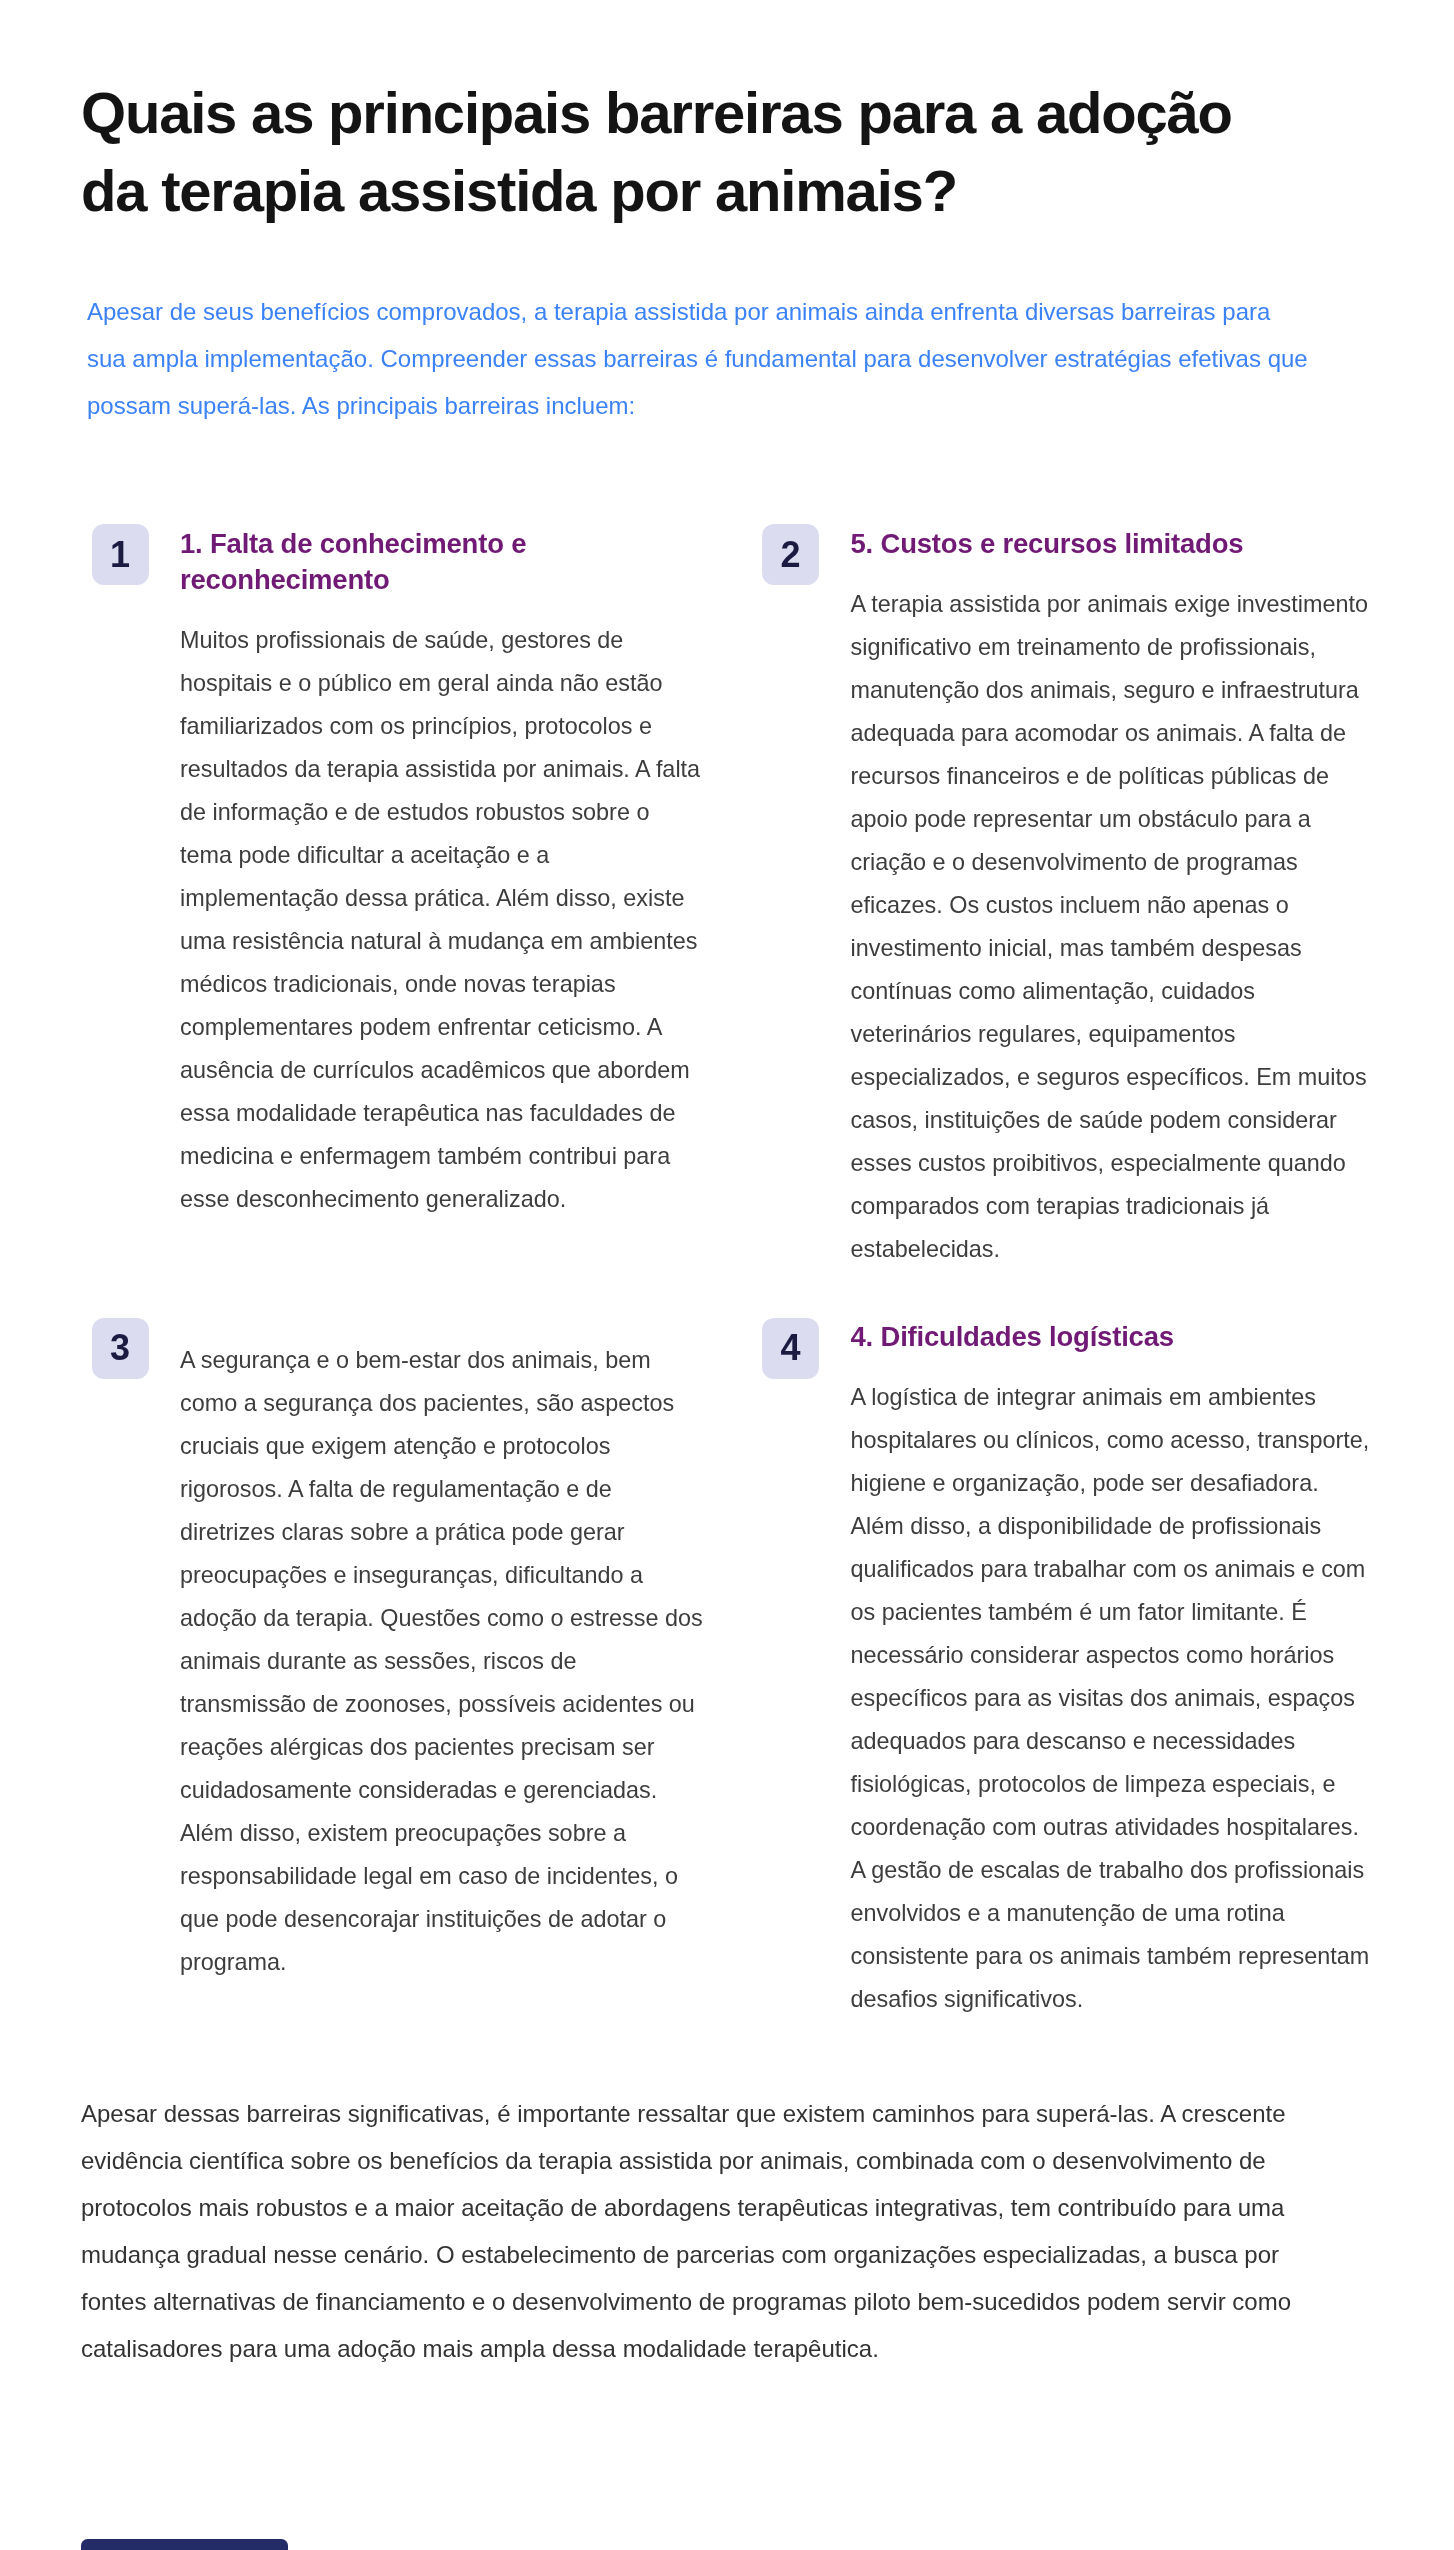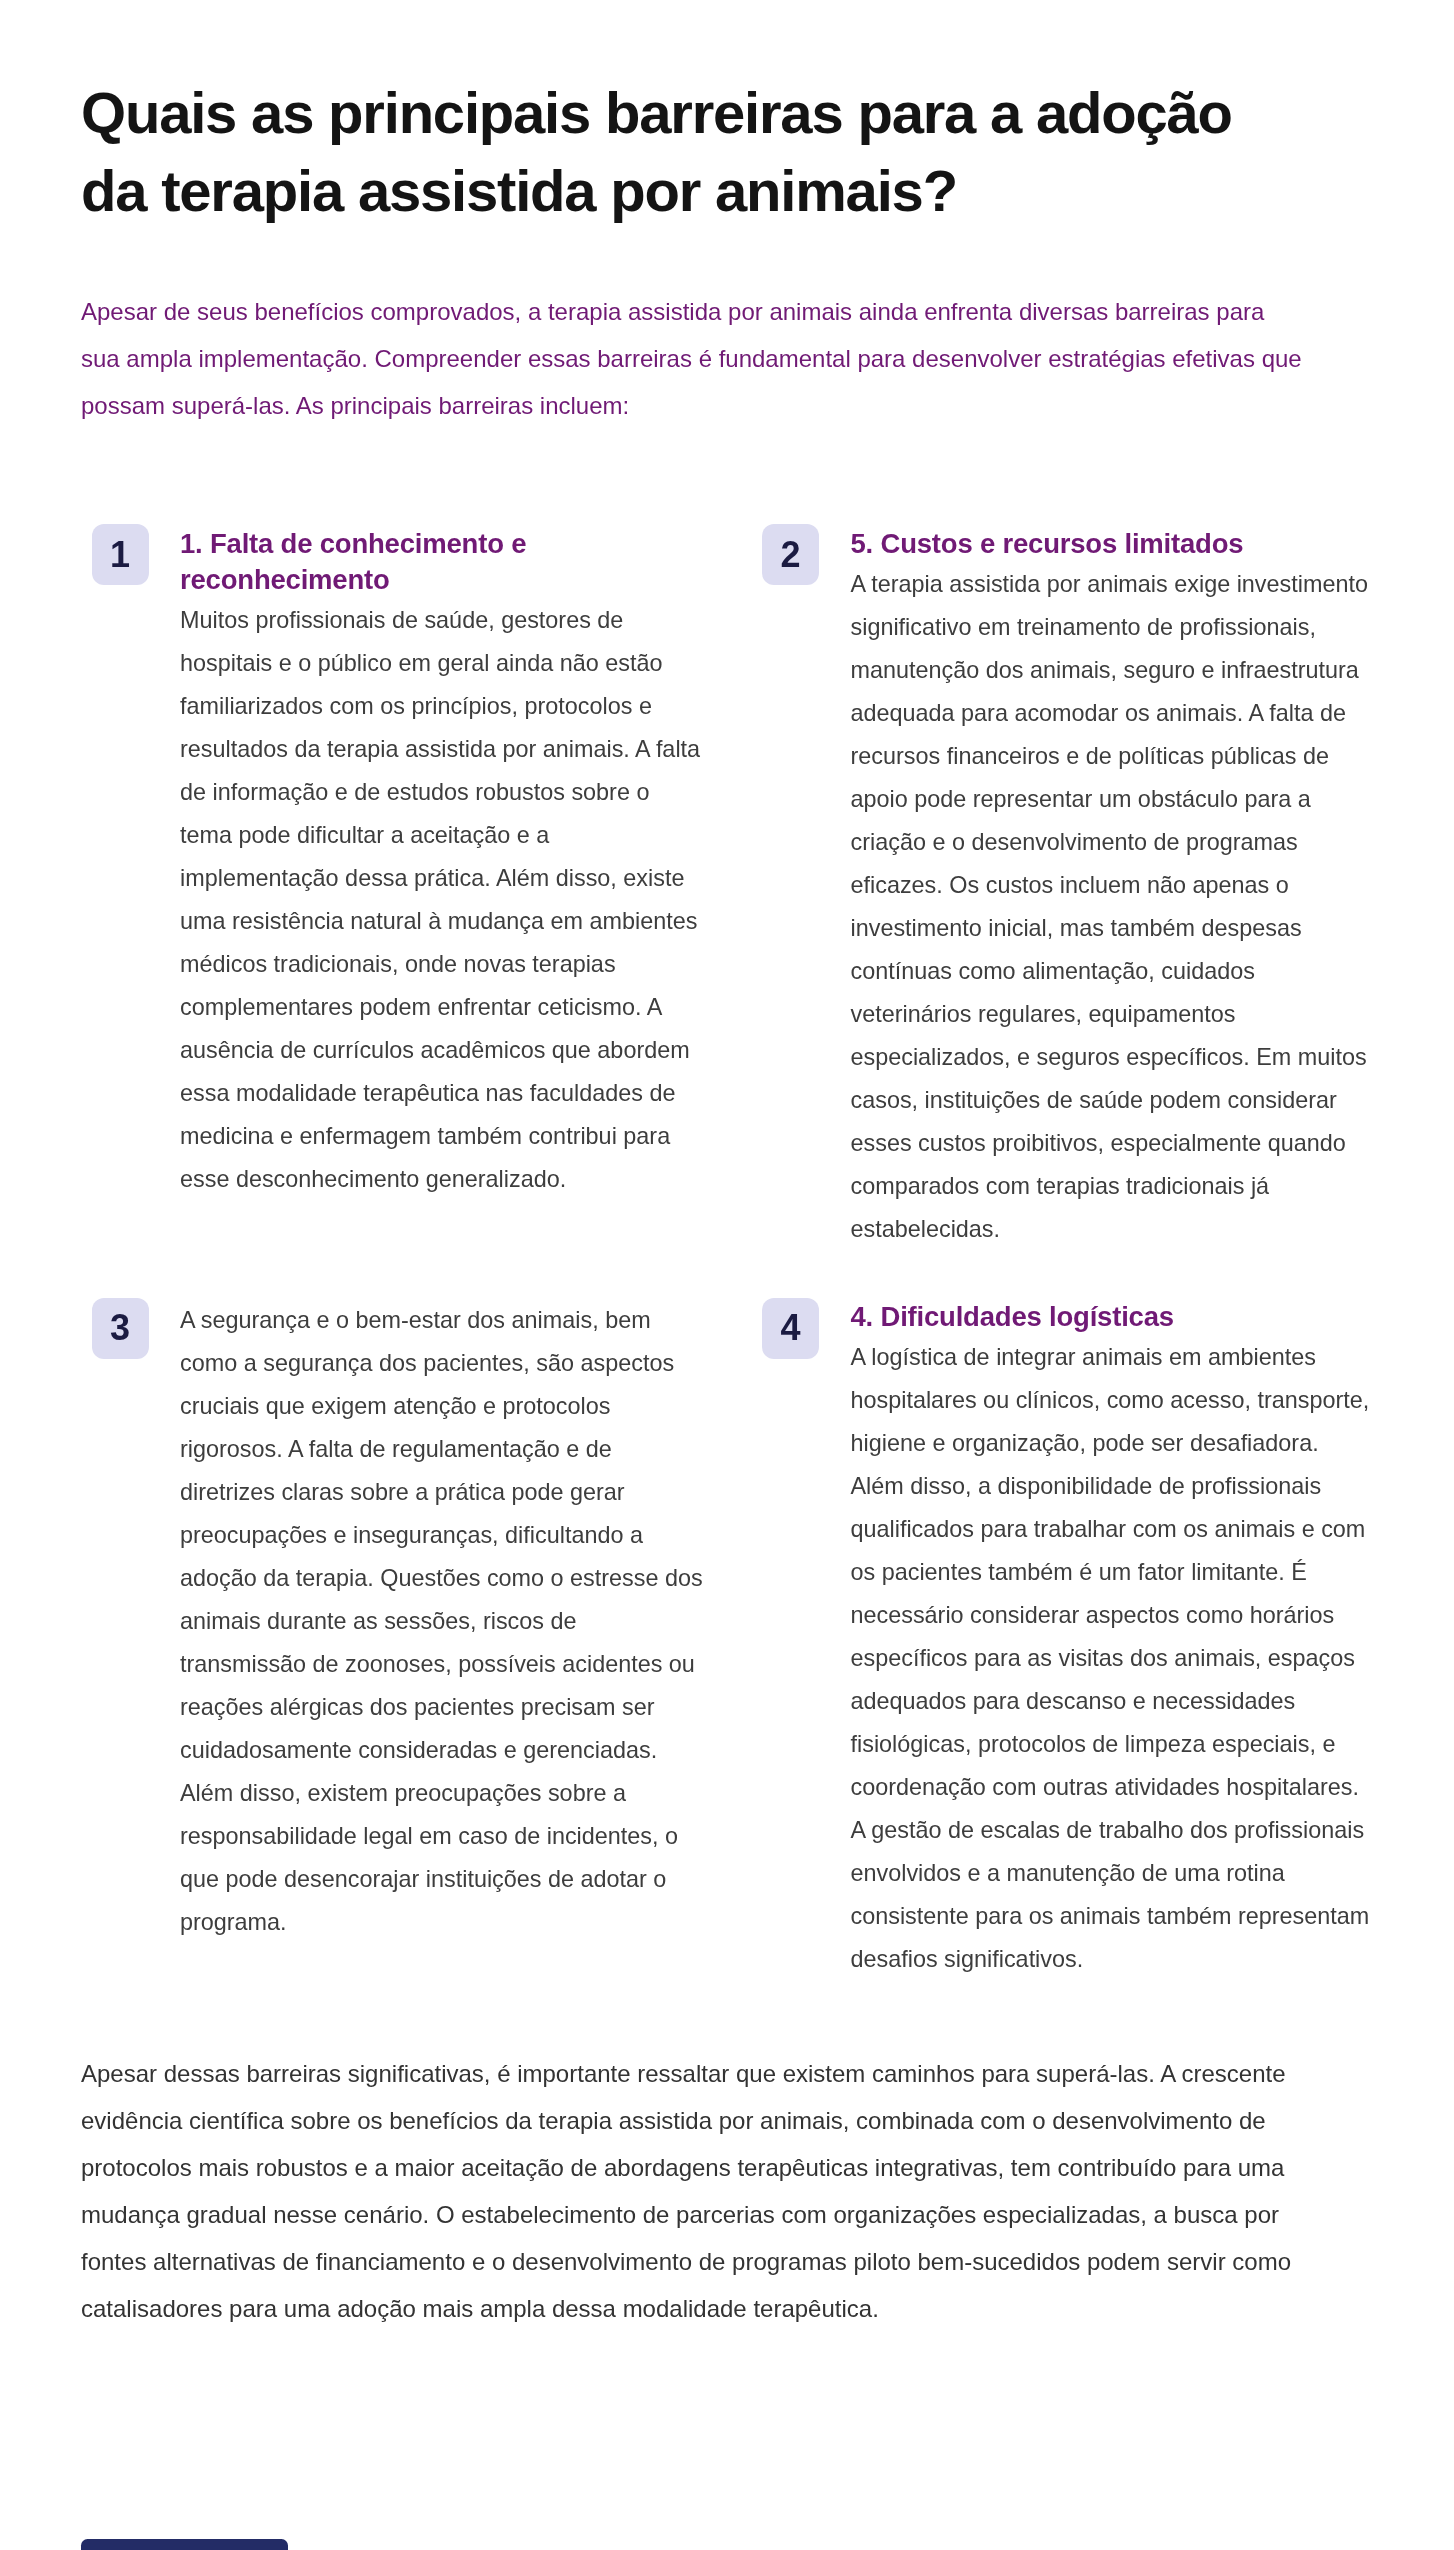--- a/index.html
+++ b/index.html
@@ -22,26 +22,26 @@
   h1.page-title {
     margin: 0 0 58px 0;
     max-width: 1180px;
     font-size: 58px;
     line-height: 78px;
     font-weight: 700;
     letter-spacing: -1.2px;
     color: #141414;
   }
   p.lead {
-    margin: 0;
+    margin: 6px;
     max-width: 1228px;
     font-size: 24px;
     line-height: 47px;
     font-weight: 400;
-    color: #701a75;
+    color: #3b82f6;
   }
   .grid {
     margin-top: 95px;
     display: grid;
     grid-template-columns: 1fr 1fr;
     column-gap: 48px;
     row-gap: 47px;
   }
   .card {
     display: flex;
@@ -66,21 +66,21 @@
   .card-content h2 {
     margin: 1.6px 0 0 0;
     max-width: 525px;
     font-size: 27.5px;
     line-height: 36px;
     font-weight: 700;
     letter-spacing: -0.2px;
     color: #701a75;
   }
   .card-content p {
-    margin: 1px 0 0 0;
+    margin: 21px 0 0 0;
     max-width: 527px;
     font-size: 23.4px;
     line-height: 43px;
     font-weight: 400;
     color: #3d3d3d;
   }
   p.closing {
     margin: 69px 0 0 0;
     max-width: 1228px;
     font-size: 24px;

